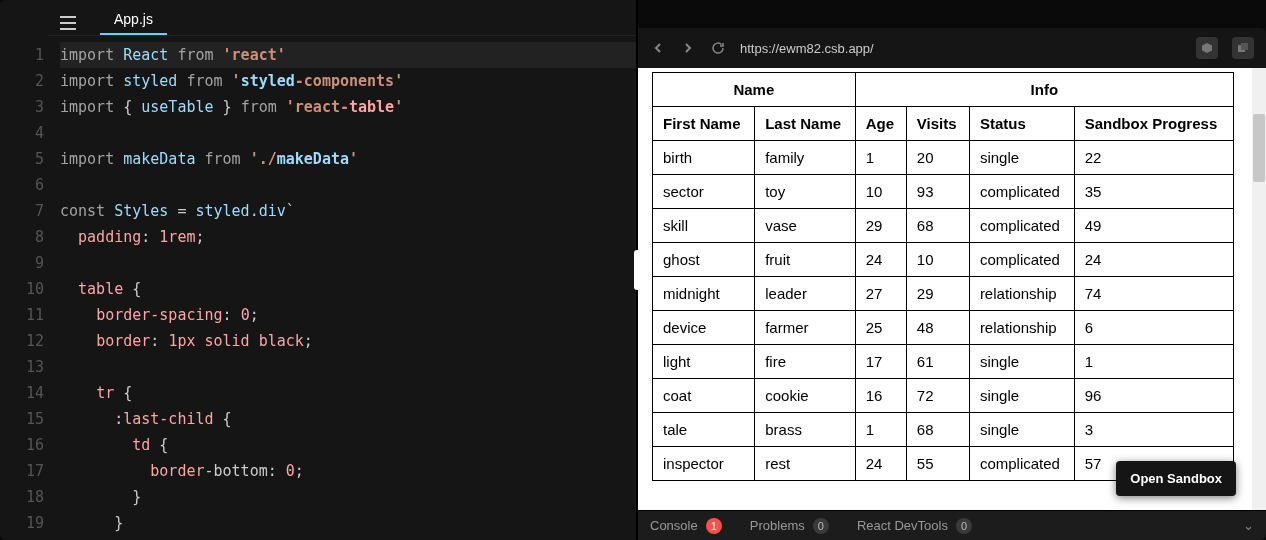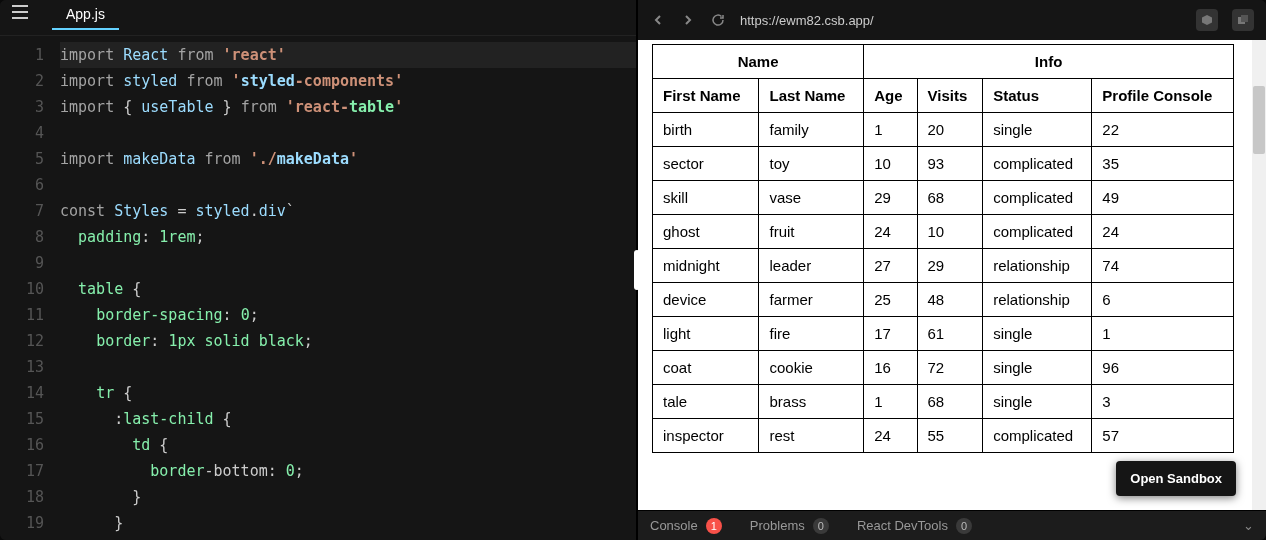--- a/index.html
+++ b/index.html
@@ -18,23 +18,24 @@
       background: #151515;
       display: flex;
       flex-direction: column;
       border-radius: 6px 0 0 6px;
       overflow: hidden;
     }
     .editor-tabbar {
       height: 36px;
       background: #151515;
       display: flex;
-      align-items: flex-start;
+      align-items: flex-end;
       padding: 0 8px;
       border-bottom: 1px solid #222;
+      margin-left: 48px;
     }
     .menu-icon {
       width: 24px;
       height: 24px;
       display: flex;
       flex-direction: column;
       justify-content: center;
       gap: 4px;
       cursor: pointer;
       margin-right: 20px;
@@ -73,21 +74,21 @@
     .code {
       flex: 1;
       padding-top: 6px;
       white-space: pre;
     }
     .code-line { height: 26px; }
     .hl-line { background: #222222; }
     .kw { color: #a3a3a3; margin-top: 35px; }
     .id { color: #9cdcfe; }
     .str { color: #ce9178; font-weight: bold; }
-    .plain { color: #86efac; }
+    .plain { color: #fca5a5; }
 
     .splitter {
       width: 2px;
       background: #000;
       position: relative;
     }
     .splitter-handle {
       position: absolute;
       top: 250px;
       left: -2px;
@@ -97,20 +98,21 @@
       border-radius: 3px;
     }
 
     .preview-pane {
       flex: 1;
       background: #151515;
       display: flex;
       flex-direction: column;
       border-radius: 0 6px 6px 0;
       overflow: hidden;
+      margin-top: 28px;
     }
     .browser-bar {
       height: 40px;
       background: #151515;
       display: flex;
       align-items: center;
       padding: 0 12px;
       gap: 14px;
       color: #888;
     }
@@ -306,21 +308,21 @@
         <tr class="group-header">
           <th colspan="2">Name</th>
           <th colspan="4">Info</th>
         </tr>
         <tr id="thead-row">
             <th>First Name</th>
             <th>Last Name</th>
             <th>Age</th>
             <th>Visits</th>
             <th>Status</th>
-            <th>Profile Console</th>
+            <th>Sandbox Progress</th>
           </tr>
       </thead>
       <tbody id="tbody">
           <tr>
             <td>birth</td>
             <td>family</td>
             <td>1</td>
             <td>20</td>
             <td>single</td>
             <td>22</td>

